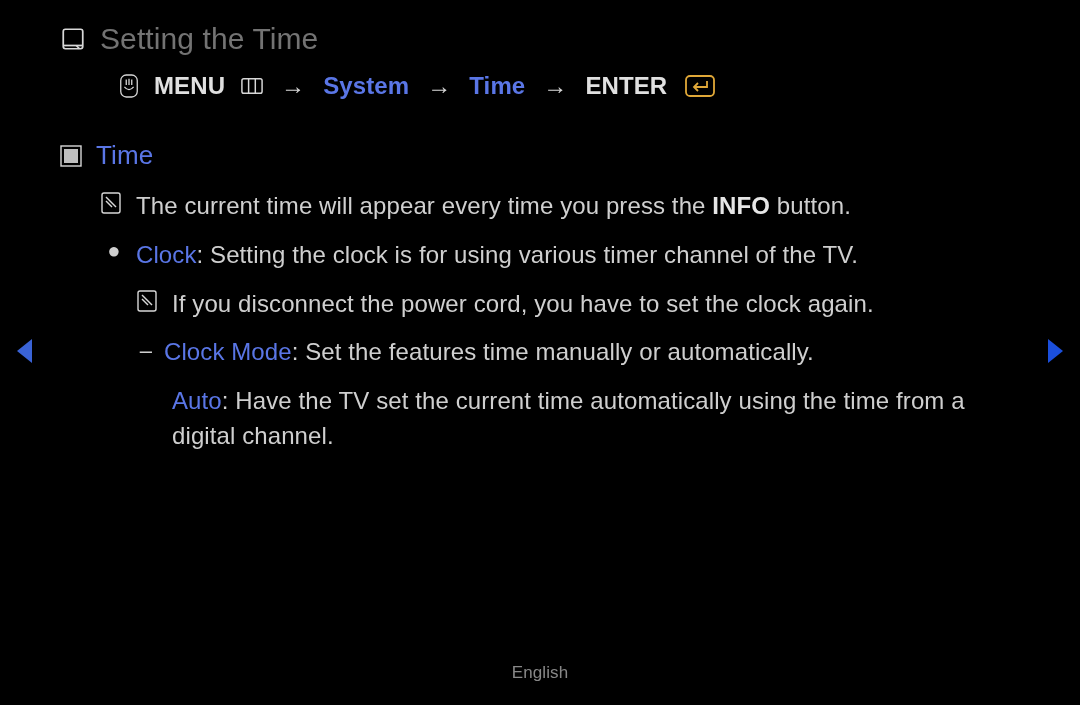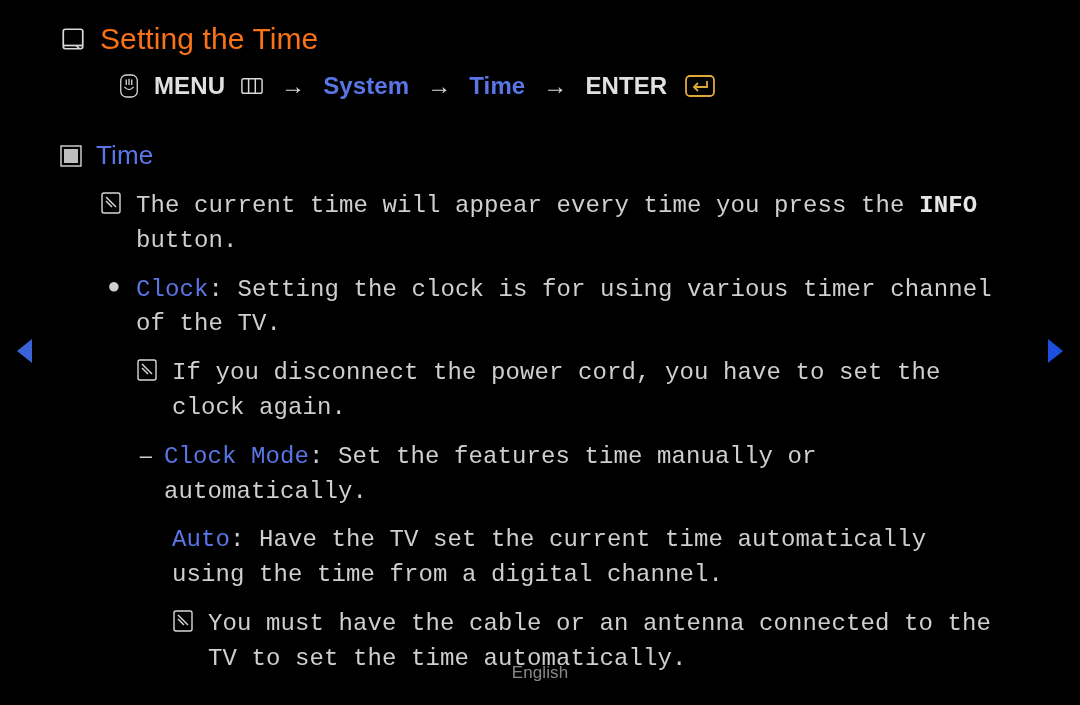--- a/index.html
+++ b/index.html
@@ -18,21 +18,21 @@
     width: 1080px;
     height: 705px;
     position: relative;
     padding: 22px 60px 0 60px;
   }
   .title-row {
     display: flex;
     align-items: center;
     font-size: 30px;
     font-weight: 500;
-    color: #f97316;
+    color: #737373;
   }
   .title-row .book-icon {
     margin-right: 14px;
     display: inline-flex;
   }
   .nav-row {
     margin-top: 16px;
     margin-left: 58px;
     font-size: 24px;
     font-weight: 600;
@@ -65,21 +65,21 @@
     margin-left: 40px;
     font-size: 24px;
     line-height: 1.45;
     color: #cfcfcf;
   }
   .body .row {
     display: flex;
     align-items: flex-start;
     margin-bottom: 14px;
   }
-  .body .rowtext { flex: 1; padding-right: 20px; font-family: Liberation Mono, monospace; }
+  .body .rowtext { flex: 1; padding-right: 20px; }
   .lead-icon {
     width: 28px;
     flex: 0 0 28px;
     display: inline-flex;
     justify-content: flex-start;
     margin-right: 8px;
     margin-top: 2px;
   }
   .dot {
     width: 28px; flex: 0 0 28px;
@@ -214,30 +214,20 @@
           <span class="blue">Clock Mode</span><span>: Set the features time manually or automatically.</span>
         </span>
       </div>
 
       <div class="row indent2">
         <span class="rowtext">
           <span class="blue">Auto</span><span>: Have the TV set the current time automatically using the time from a digital channel.</span>
         </span>
       </div>
 
-      <div class="row indent2">
-        <span class="lead-icon">
-          <svg width="22" height="24" viewBox="0 0 22 24" fill="none" stroke="#d8d8d8" stroke-width="1.4">
-            <rect x="2" y="2" width="18" height="20" rx="2"></rect>
-            <line x1="6" y1="6" x2="16" y2="16"></line>
-            <line x1="6" y1="10" x2="12" y2="16"></line>
-          </svg>
-        </span>
-        <span class="rowtext">You must have the cable or an antenna connected to the TV to set the time automatically.</span>
-      </div>
 
     </div>
   </div>
 
   <div class="nav-arrow left">
     <svg width="22" height="28" viewBox="0 0 22 28">
       <polygon points="18,2 18,26 3,14" fill="#3a63d6"></polygon>
     </svg>
   </div>
   <div class="nav-arrow right">

